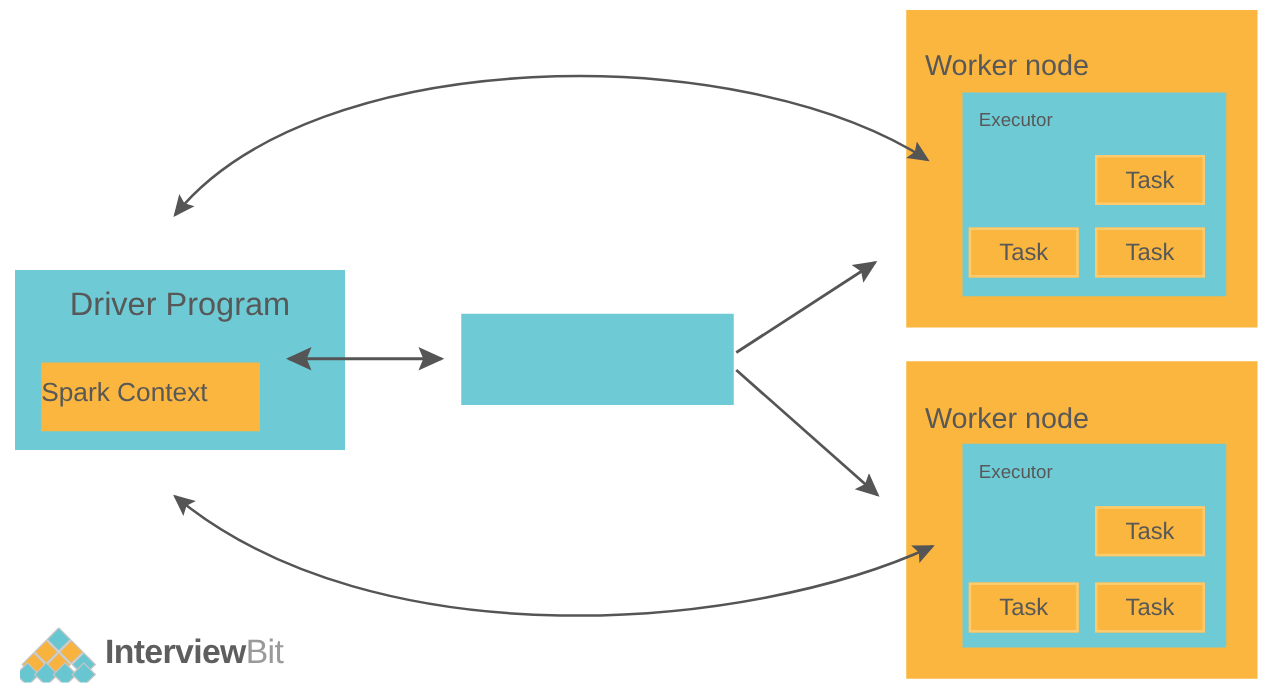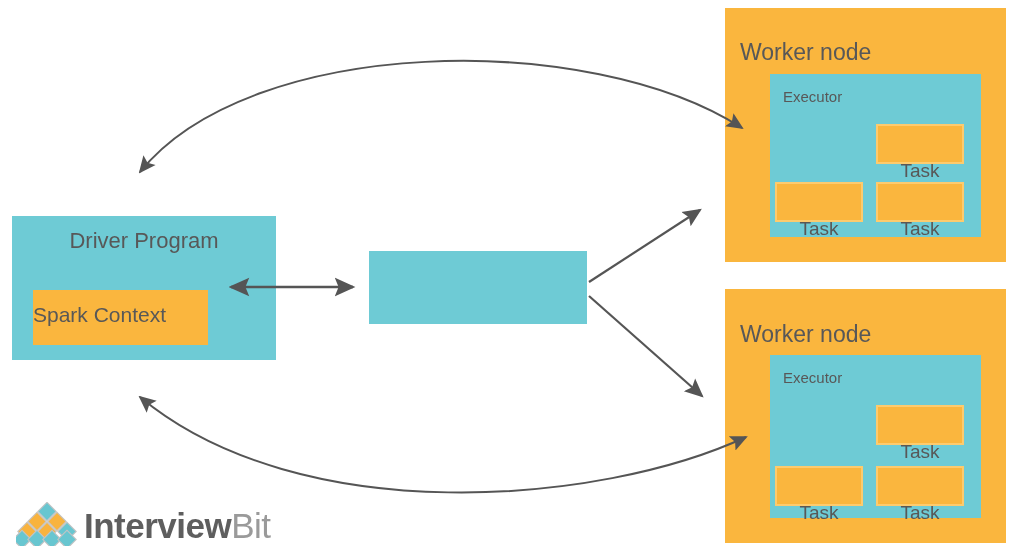--- a/index.html
+++ b/index.html
@@ -30,21 +30,21 @@
     white-space: nowrap;
   }
 
   
   #driver-program {
     left: 12px; top: 216px; width: 264px; height: 144px;
   }
   #driver-program-label {
     left: 12px; top: 228px; width: 264px;
     text-align: center;
-    font-size: 22px;
+    font-size: 26px;
   }
   #spark-context {
     left: 33px; top: 290px; width: 175px; height: 55px;
   }
   #spark-context-label {
     left: 33px; top: 303px; width: 175px;
     font-size: 21px;
   }
 
   
@@ -85,21 +85,20 @@
 
   .task {
     border: 2px solid #FDCB6E;
     box-sizing: border-box;
     width: 88px; height: 40px;
   }
   .task-label {
     width: 88px;
     text-align: center;
     font-size: 19px;
-    margin-top: 26px;
   }
   
   #task-1-1 { left: 876px; top: 124px; }
   #task-1-1-label { left: 876px; top: 134px; }
   #task-1-2 { left: 775px; top: 182px; }
   #task-1-2-label { left: 775px; top: 192px; }
   #task-1-3 { left: 876px; top: 182px; }
   #task-1-3-label { left: 876px; top: 192px; }
   
   #task-2-1 { left: 876px; top: 405px; }
@@ -124,21 +123,21 @@
     width: 200px; height: 44px;
   }
   #logo-mark {
     position: absolute;
     left: 0; top: 0;
     width: 62px; height: 44px;
   }
   #logo-wordmark {
     position: absolute;
     left: 68px; top: 4px;
-    font-size: 35px;
+    font-size: 27px;
     letter-spacing: -0.5px;
     white-space: nowrap;
   }
   #logo-word-interview {
     color: #5E5E5E;
     font-weight: bold;
   }
   #logo-word-bit {
     color: #9A9A9A;
     font-weight: normal;

